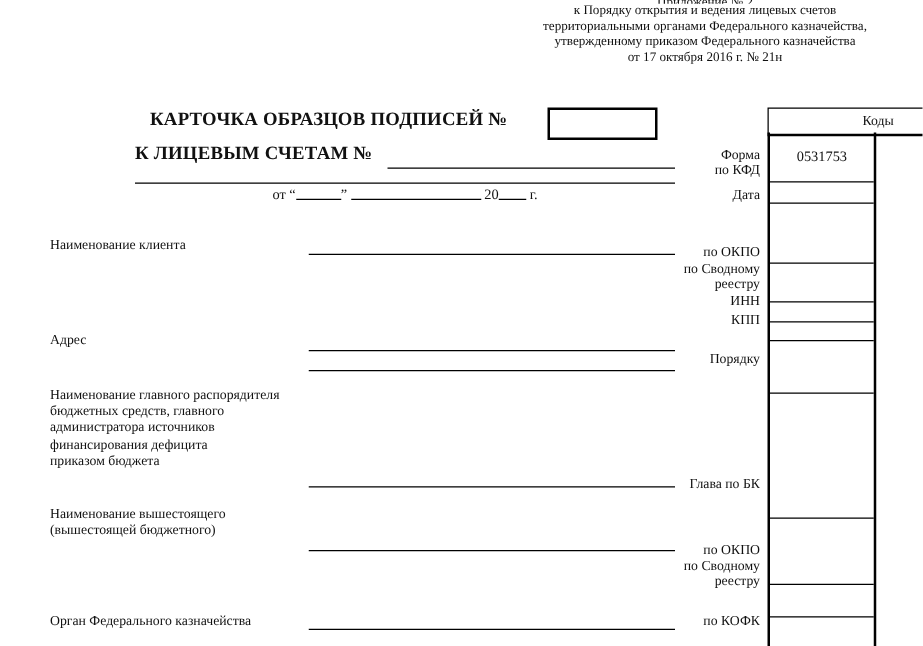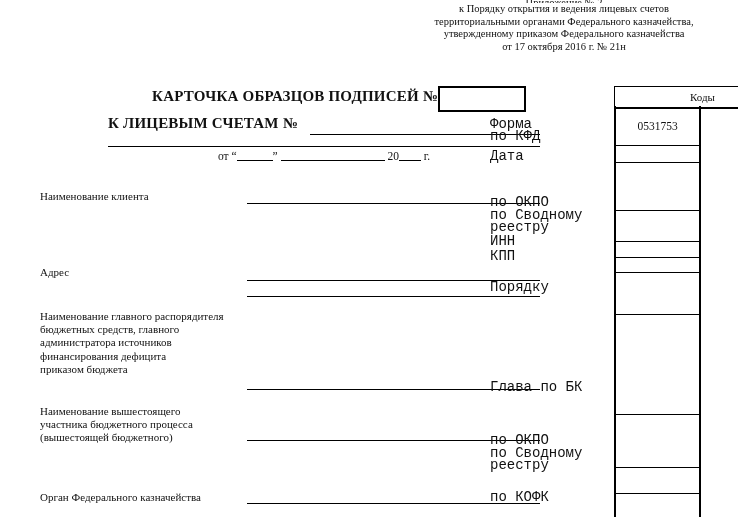--- a/index.html
+++ b/index.html
@@ -15,23 +15,23 @@
   
   #appendix{
     left:390px;top:-3px;width:348px;
     text-align:center;font-size:10.5px;line-height:12.6px;
   }
   #appendix .ln{white-space:nowrap;}
   #appendix .ln0{overflow:hidden;height:6px;line-height:12.6px;}
 
   
   #title-line1{
-    left:108px;top:88px;width:330px;
+    left:120px;top:88px;width:330px;
     font-weight:bold;font-size:15px;letter-spacing:.2px;
-    white-space:nowrap;text-align:right;
+    white-space:nowrap;text-align:left;
   }
   #title-num-box{
     left:438px;top:86px;width:84px;height:22px;
     border:2px solid #000;background:#fff;
   }
   #title-line2{
     left:108px;top:115px;
     font-weight:bold;font-size:15px;letter-spacing:.2px;white-space:nowrap;
   }
   #title-rule2{left:310px;top:134px;width:230px;height:1px;background:#000;}
@@ -49,22 +49,22 @@
 
   
   .lbl{font-size:11px;line-height:13.2px;white-space:nowrap;}
   .lbl-ml{font-size:11px;line-height:13.2px;}
 
   
   .frule{height:1px;background:#000;}
 
   
   .rlbl{
-    font-size:14px;line-height:12.4px;
-    width:118px;white-space:nowrap;font-family:Liberation Mono, monospace;
+    font-size:11px;line-height:12.4px;text-align:right;
+    width:118px;white-space:nowrap;
   }
 
   
   #codes-head{
     left:614px;top:86px;width:87px;height:20px;
     border:1px solid #000;border-bottom:2px solid #000;
     font-size:11px;text-align:center;line-height:20px;padding-left:44px;
   }
   #codes-body{
     left:614px;top:106px;width:87px;
@@ -112,21 +112,20 @@
 <div class="abs lbl-ml" style="left:40px;top:310px;width:215px;">
   <div>Наименование главного распорядителя</div>
   <div>бюджетных средств, главного</div>
   <div>администратора источников</div>
   <div>финансирования дефицита</div>
   <div>приказом бюджета</div>
 </div>
 
 <div class="abs lbl-ml" style="left:40px;top:405px;width:215px;">
   <div>Наименование вышестоящего</div>
-  <div>участника бюджетного процесса</div>
   <div>(вышестоящей бюджетного)</div>
 </div>
 
 <div class="abs lbl" style="left:40px;top:491px;">Орган Федерального казначейства</div>
 
 <div class="abs frule" style="left:247px;top:203px;width:293px;"></div>
 <div class="abs frule" style="left:247px;top:280px;width:293px;"></div>
 <div class="abs frule" style="left:247px;top:296px;width:293px;"></div>
 <div class="abs frule" style="left:247px;top:389px;width:293px;"></div>
 <div class="abs frule" style="left:247px;top:440px;width:293px;"></div>

